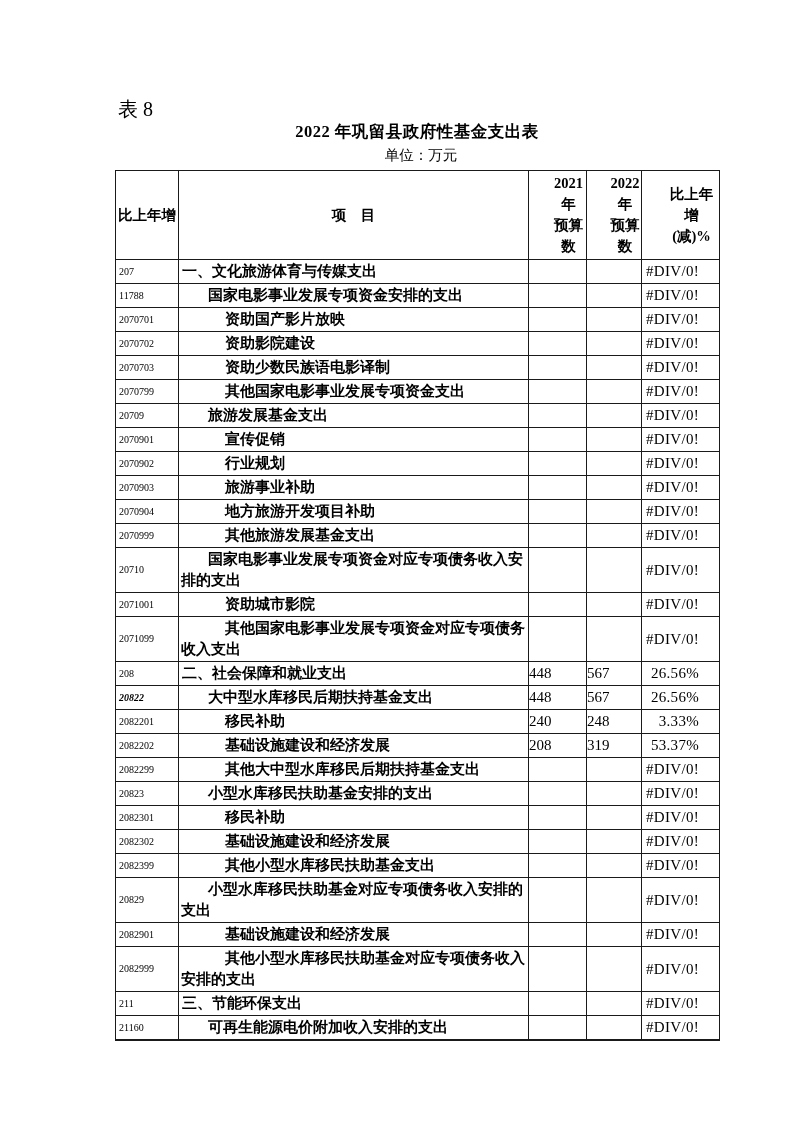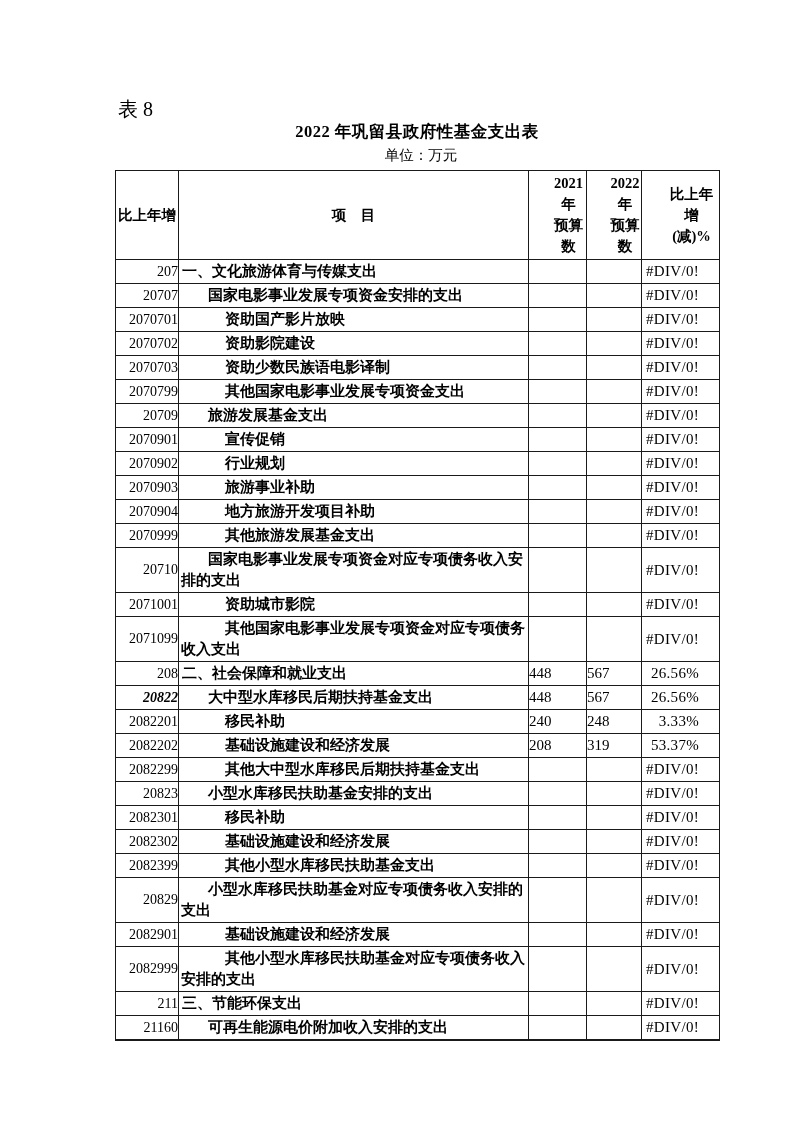--- a/index.html
+++ b/index.html
@@ -41,21 +41,21 @@
 
   th, td { border: 1px solid #1a1a1a; vertical-align: middle; }
 
   thead th {
     height: 46px; font-size: 14.5px; font-weight: bold;
     text-align: center; line-height: 21px; padding: 2px 1px;
   }
   thead .hline { display: block; padding-left: 22px; }
 
   tbody td { height: 23px; font-size: 15px; padding: 0; }
-  td.code  { padding-left: 3px; font-size: 14px; line-height: 16px; text-align: right; }
+  td.code  { padding-left: 3px; font-size: 10px; line-height: 16px; }
   td.code.bold { font-weight: bold; font-style: italic; }
   td.item p { margin: 0; padding: 1px 2px; line-height: 21px; word-break: break-all; font-weight: bold; }
   .ind0 { text-indent: 1px; }
   .ind1 { text-indent: 27px; }
   .ind2 { text-indent: 44px; }
   td.num { text-align: left; padding-right: 2px; font-size: 15px; }
   td.chg { text-align: right; padding-right: 20px; font-size: 15px; letter-spacing: 0.3px; }
 </style>
 </head>
 <body>
@@ -99,21 +99,21 @@
       <td class="code">207</td>
       <td class="item">
             <p class="ind0">一、文化旅游体育与传媒支出</p>
           </td>
       <td class="num"></td>
       <td class="num"></td>
       <td class="chg">#DIV/0!</td>
     </tr>
 
     <tr>
-      <td class="code">20707</td>
+      <td class="code">11788</td>
       <td class="item">
             <p class="ind1">国家电影事业发展专项资金安排的支出</p>
           </td>
       <td class="num"></td>
       <td class="num"></td>
       <td class="chg">#DIV/0!</td>
     </tr>
 
     <tr>
       <td class="code">2070701</td>

